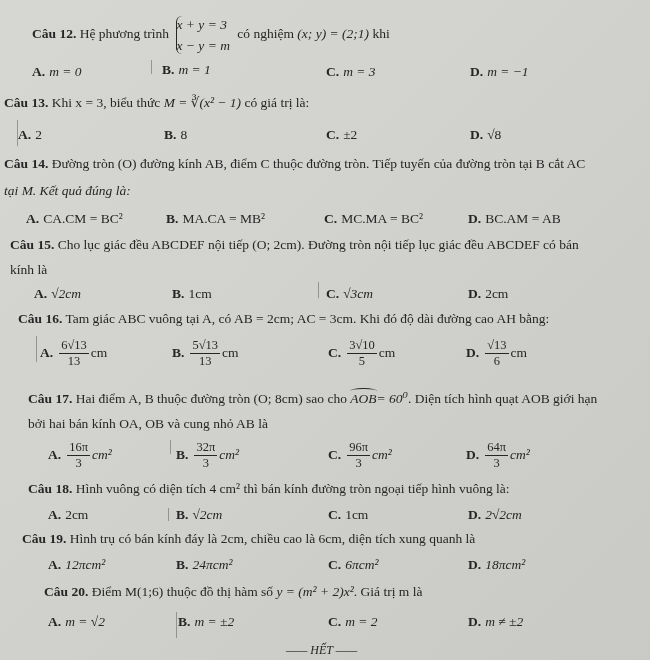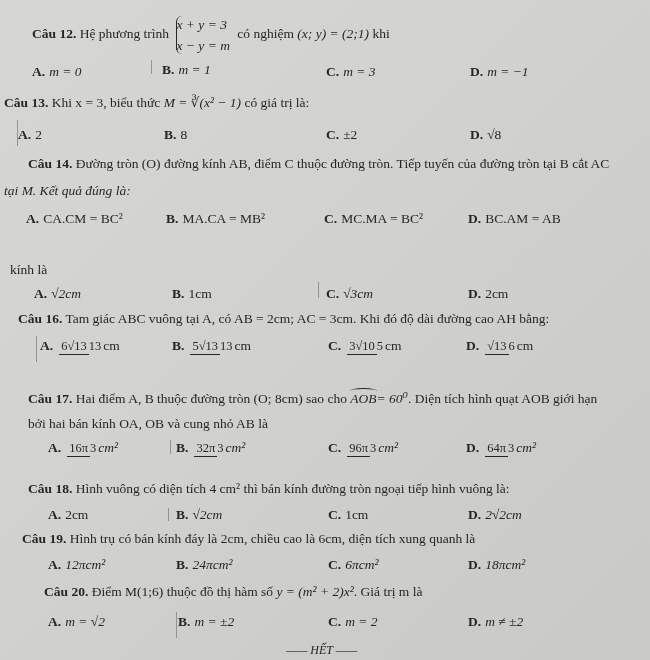--- a/index.html
+++ b/index.html
@@ -14,21 +14,21 @@
   .q { position: absolute; font-size: 13.5px; white-space: nowrap; }
   .qnum { font-weight: bold; }
   .opt { position: absolute; font-size: 13.5px; white-space: nowrap; }
   .opt .lbl { font-weight: bold; margin-right: 4px; }
   .m { font-style: italic; }
   .sys { display: inline-block; vertical-align: middle; position: relative; margin: 0 4px; line-height: 21px; }
   .sys::before {
     content: ""; position: absolute; left: 0; top: 2px; bottom: 2px; width: 6px;
     border-left: 1.3px solid #262626; border-top-left-radius: 6px; border-bottom-left-radius: 6px;
   }
-  .frac { display: inline-flex; flex-direction: row; align-items: center; vertical-align: middle; margin: 0 2px; font-size: 12.5px; line-height: 15px; }
+  .frac { display: inline-flex; flex-direction: column; align-items: center; vertical-align: middle; margin: 0 2px; font-size: 12.5px; line-height: 15px; }
   .frac .num { border-bottom: 1px solid #262626; padding: 0 2px; }
   .arc { display: inline-block; position: relative; font-style: italic; }
   .arc::before { content: ""; position: absolute; left: 0; right: 0; top: -3px; height: 5px; border-top: 1px solid #262626; border-radius: 50% 50% 0 0; }
   .end { position: absolute; left: 286px; top: 643px; font-size: 12px; font-weight: normal; font-style: italic; }
   .mark { position: absolute; width: 1px; background: #6a6a6a; opacity: 0.6; }
 </style>
 </head>
 <body>
 
 <div class="page">
@@ -55,30 +55,34 @@
     <span>Khi x = 3, biểu thức</span>
     <span class="m">M = ∛(x² − 1)</span>
     <span>có giá trị là:</span>
   </div>
   <div class="opt" style="left:18px; top:127px;"><span class="lbl">A.</span><span>2</span></div>
   <div class="opt" style="left:164px; top:127px;"><span class="lbl">B.</span><span>8</span></div>
   <div class="opt" style="left:326px; top:127px;"><span class="lbl">C.</span><span>±2</span></div>
   <div class="opt" style="left:470px; top:127px;"><span class="lbl">D.</span><span>√8</span></div>
   <div class="mark" style="left:17px; top:120px; height:26px;"></div>
 
-  <div class="q" style="left:4px; top:156px;margin-left:24px;">
+  <div class="q" style="left:4px; top:156px;">
     <span class="qnum">Câu 14.</span>
     <span>Đường tròn (O) đường kính AB, điểm C thuộc đường tròn. Tiếp tuyến của đường tròn tại B cắt AC</span>
   </div>
   <div class="q" style="left:4px; top:183px;font-style:italic;">tại M. Kết quả đúng là:</div>
   <div class="opt" style="left:26px; top:211px;"><span class="lbl">A.</span><span>CA.CM = BC²</span></div>
   <div class="opt" style="left:166px; top:211px;"><span class="lbl">B.</span><span>MA.CA = MB²</span></div>
   <div class="opt" style="left:324px; top:211px;"><span class="lbl">C.</span><span>MC.MA = BC²</span></div>
   <div class="opt" style="left:468px; top:211px;"><span class="lbl">D.</span><span>BC.AM = AB</span></div>
 
+  <div class="q" style="left:10px; top:237px;">
+    <span class="qnum">Câu 15.</span>
+    <span>Cho lục giác đều ABCDEF nội tiếp (O; 2cm). Đường tròn nội tiếp lục giác đều ABCDEF có bán</span>
+  </div>
   <div class="q" style="left:10px; top:262px;">kính là</div>
   <div class="opt" style="left:34px; top:286px;"><span class="lbl">A.</span><span class="m">√2cm</span></div>
   <div class="opt" style="left:172px; top:286px;"><span class="lbl">B.</span><span>1cm</span></div>
   <div class="opt" style="left:326px; top:286px;"><span class="lbl">C.</span><span class="m">√3cm</span></div>
   <div class="opt" style="left:468px; top:286px;"><span class="lbl">D.</span><span>2cm</span></div>
   <div class="mark" style="left:318px; top:282px; height:16px;"></div>
 
   <div class="q" style="left:18px; top:311px;">
     <span class="qnum">Câu 16.</span>
     <span>Tam giác ABC vuông tại A, có AB = 2cm; AC = 3cm. Khi đó độ dài đường cao AH bằng:</span>

